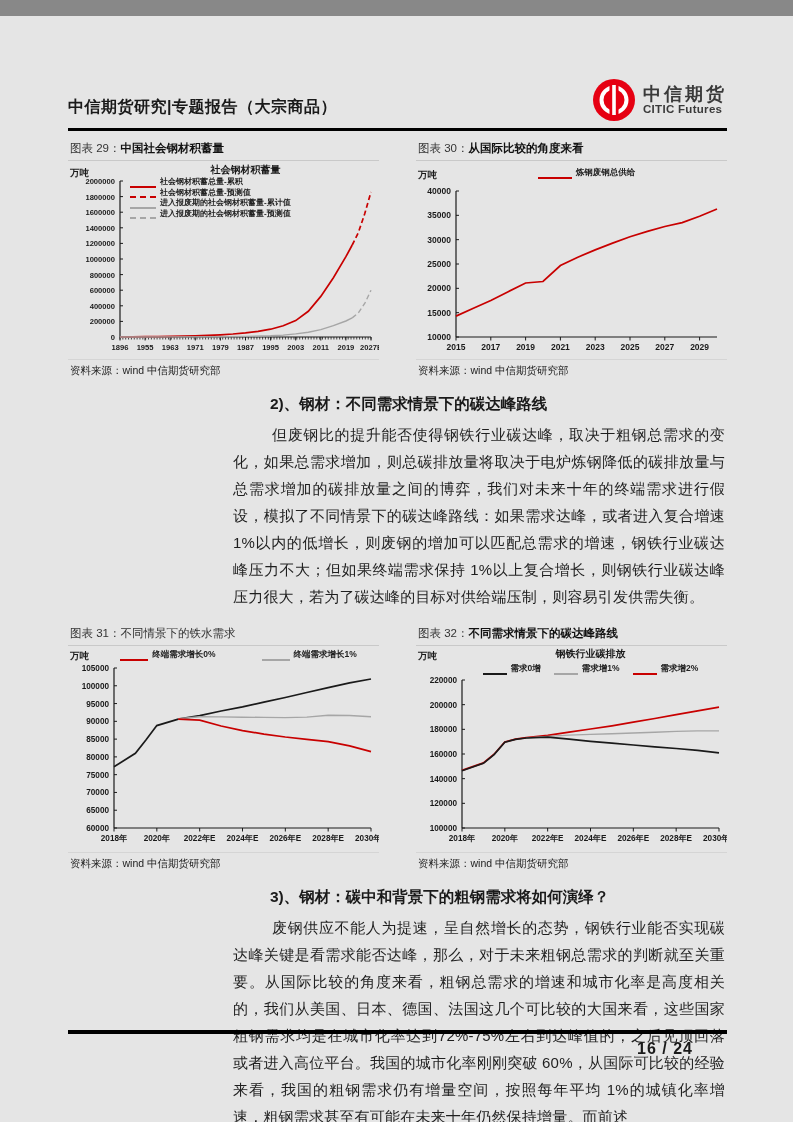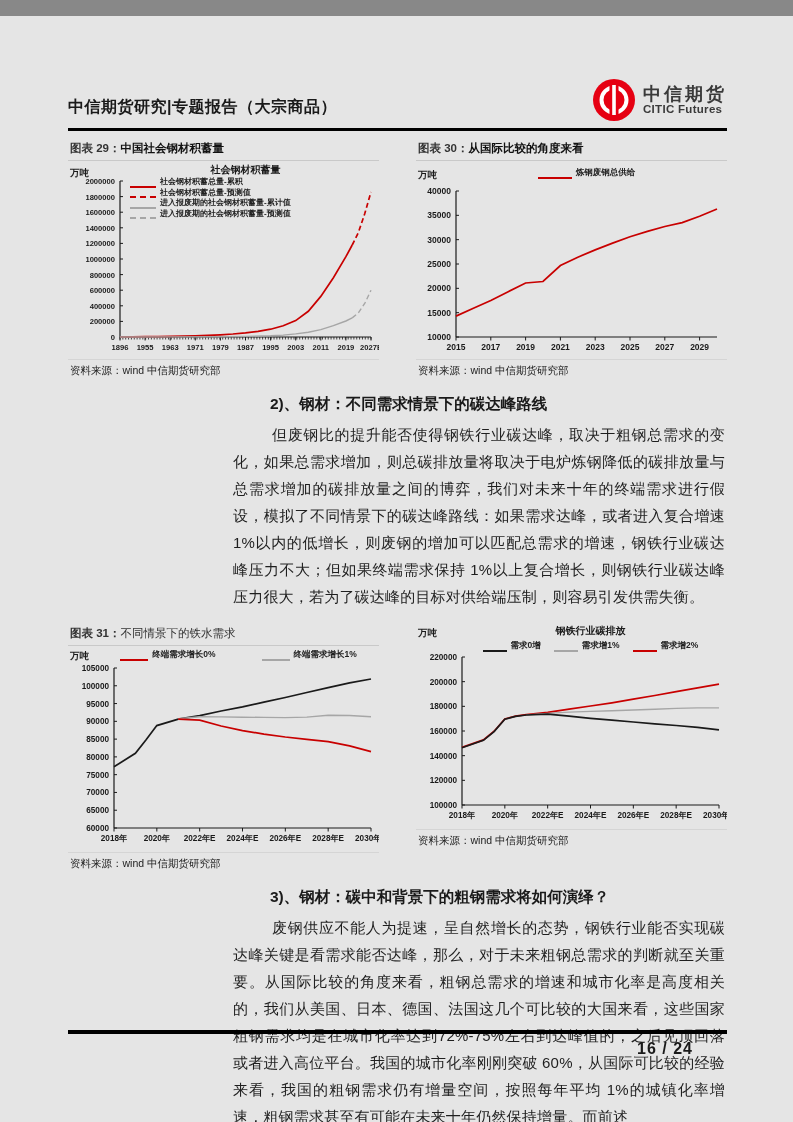--- a/index.html
+++ b/index.html
@@ -13,21 +13,21 @@
   .hdr-title{position:absolute;left:0;bottom:10px;font-size:16px;font-weight:bold;letter-spacing:.5px;}
   .logo{position:absolute;right:0;bottom:6px;display:flex;align-items:center;gap:7px;}
   .logo-txt .cn{font-size:18px;font-weight:bold;letter-spacing:3px;color:#3a3a3a;line-height:1.05;}
   .logo-txt .en{font-size:11.5px;font-weight:bold;color:#3a3a3a;letter-spacing:.3px;}
   .hdr-rule{height:3px;background:#000;}
 
   
   .fig-row{display:flex;justify-content:space-between;margin-top:7px;}
   .fig{width:311px;}
   .fig-cap{font-size:11.5px;padding:3px 0 4px 2px;border-bottom:1px solid #c9c9c9;color:#333;}
-  .fig-cap .pre{font-weight:bold;}
+  .fig-cap .pre{font-weight:normal;}
   .fig-cap .ttl{font-weight:bold;color:#111;}
   .fig-cap .ttl.normal{font-weight:normal;color:#333;}
   .chart-wrap{position:relative;margin-top:4px;}
   .unit{position:absolute;left:2px;font-size:9.5px;font-weight:bold;}
   .ltitle{position:absolute;text-align:center;font-size:10px;font-weight:bold;}
   .legend{position:absolute;font-size:8.3px;font-weight:bold;color:#222;}
   .legend.rowl{display:flex;justify-content:center;align-items:center;}
   .litem{display:flex;align-items:flex-end;white-space:nowrap;}
   .lseg{display:inline-block;width:26px;margin-right:4px;border-top-width:2px;}
   .fig-src{margin-top:2px;border-top:1px solid #d5d5d5;padding:4px 0 0 2px;font-size:10.5px;color:#222;}
@@ -333,20 +333,23 @@
                 <span>终端需求增长0%</span>
               </div>
               <div class="litem">
                 <span class="lseg" style="width: 28px; border-top-style: solid; border-top-color: rgb(166, 166, 166);"></span>
                 <span>终端需求增长1%</span>
               </div>
             </div></div>
         <div class="fig-src">资料来源：wind 中信期货研究部</div>
       </div>
       <div class="fig">
+        <div class="fig-cap">
+          <span class="pre">图表 32：</span><span class="ttl">不同需求情景下的碳达峰路线</span>
+        </div>
         <div class="chart-wrap chart-mount" style="height: 200px;"><svg width="311" height="200">
               <line x1="46" y1="30" x2="46" y2="178" stroke="#1a1a1a" stroke-width="1.2"></line>
               <line x1="46" y1="178" x2="303" y2="178" stroke="#1a1a1a" stroke-width="1.2"></line>
               <line x1="46" y1="178" x2="49" y2="178" stroke="#1a1a1a" stroke-width="1"></line>
               <text x="41" y="181" text-anchor="end" font-size="8.2" font-weight="bold" fill="#1a1a1a">100000</text>
               <line x1="46" y1="153.33333333333334" x2="49" y2="153.33333333333334" stroke="#1a1a1a" stroke-width="1"></line>
               <text x="41" y="156.33333333333334" text-anchor="end" font-size="8.2" font-weight="bold" fill="#1a1a1a">120000</text>
               <line x1="46" y1="128.66666666666669" x2="49" y2="128.66666666666669" stroke="#1a1a1a" stroke-width="1"></line>
               <text x="41" y="131.66666666666669" text-anchor="end" font-size="8.2" font-weight="bold" fill="#1a1a1a">140000</text>
               <line x1="46" y1="104" x2="49" y2="104" stroke="#1a1a1a" stroke-width="1"></line>

